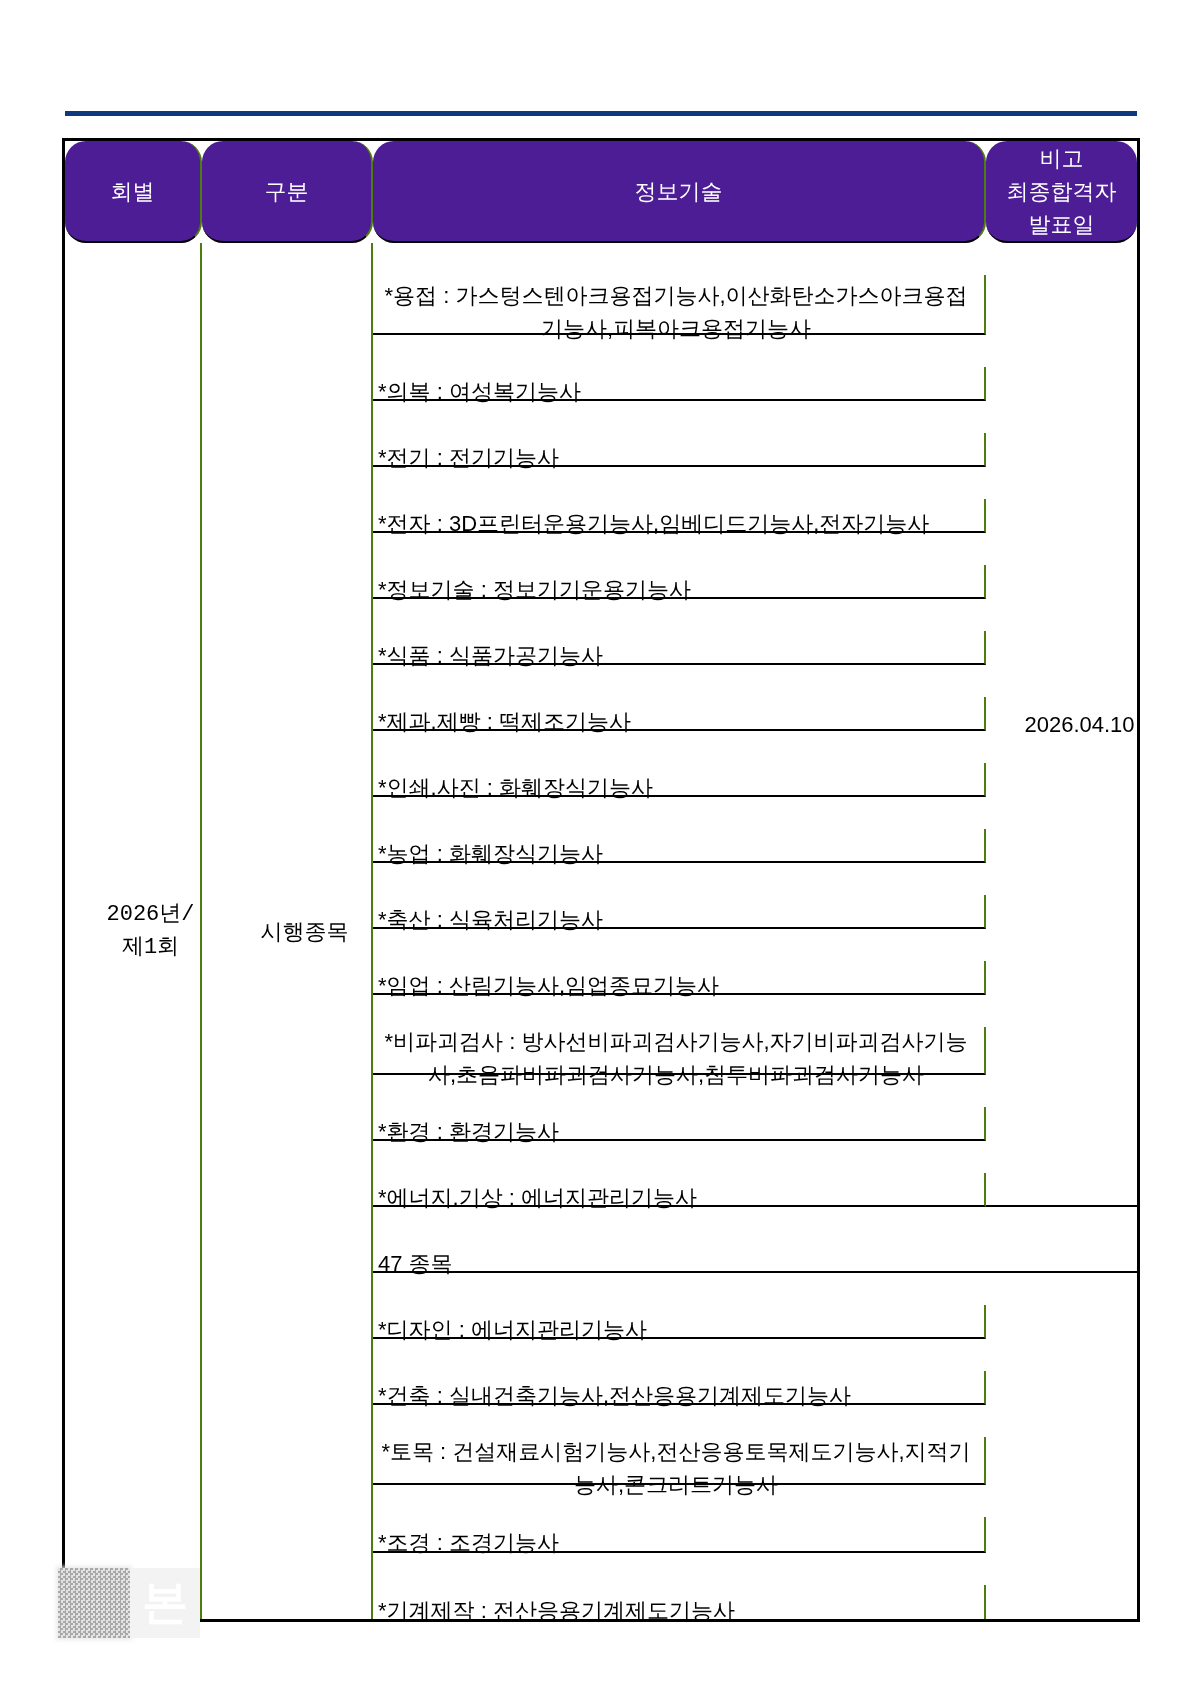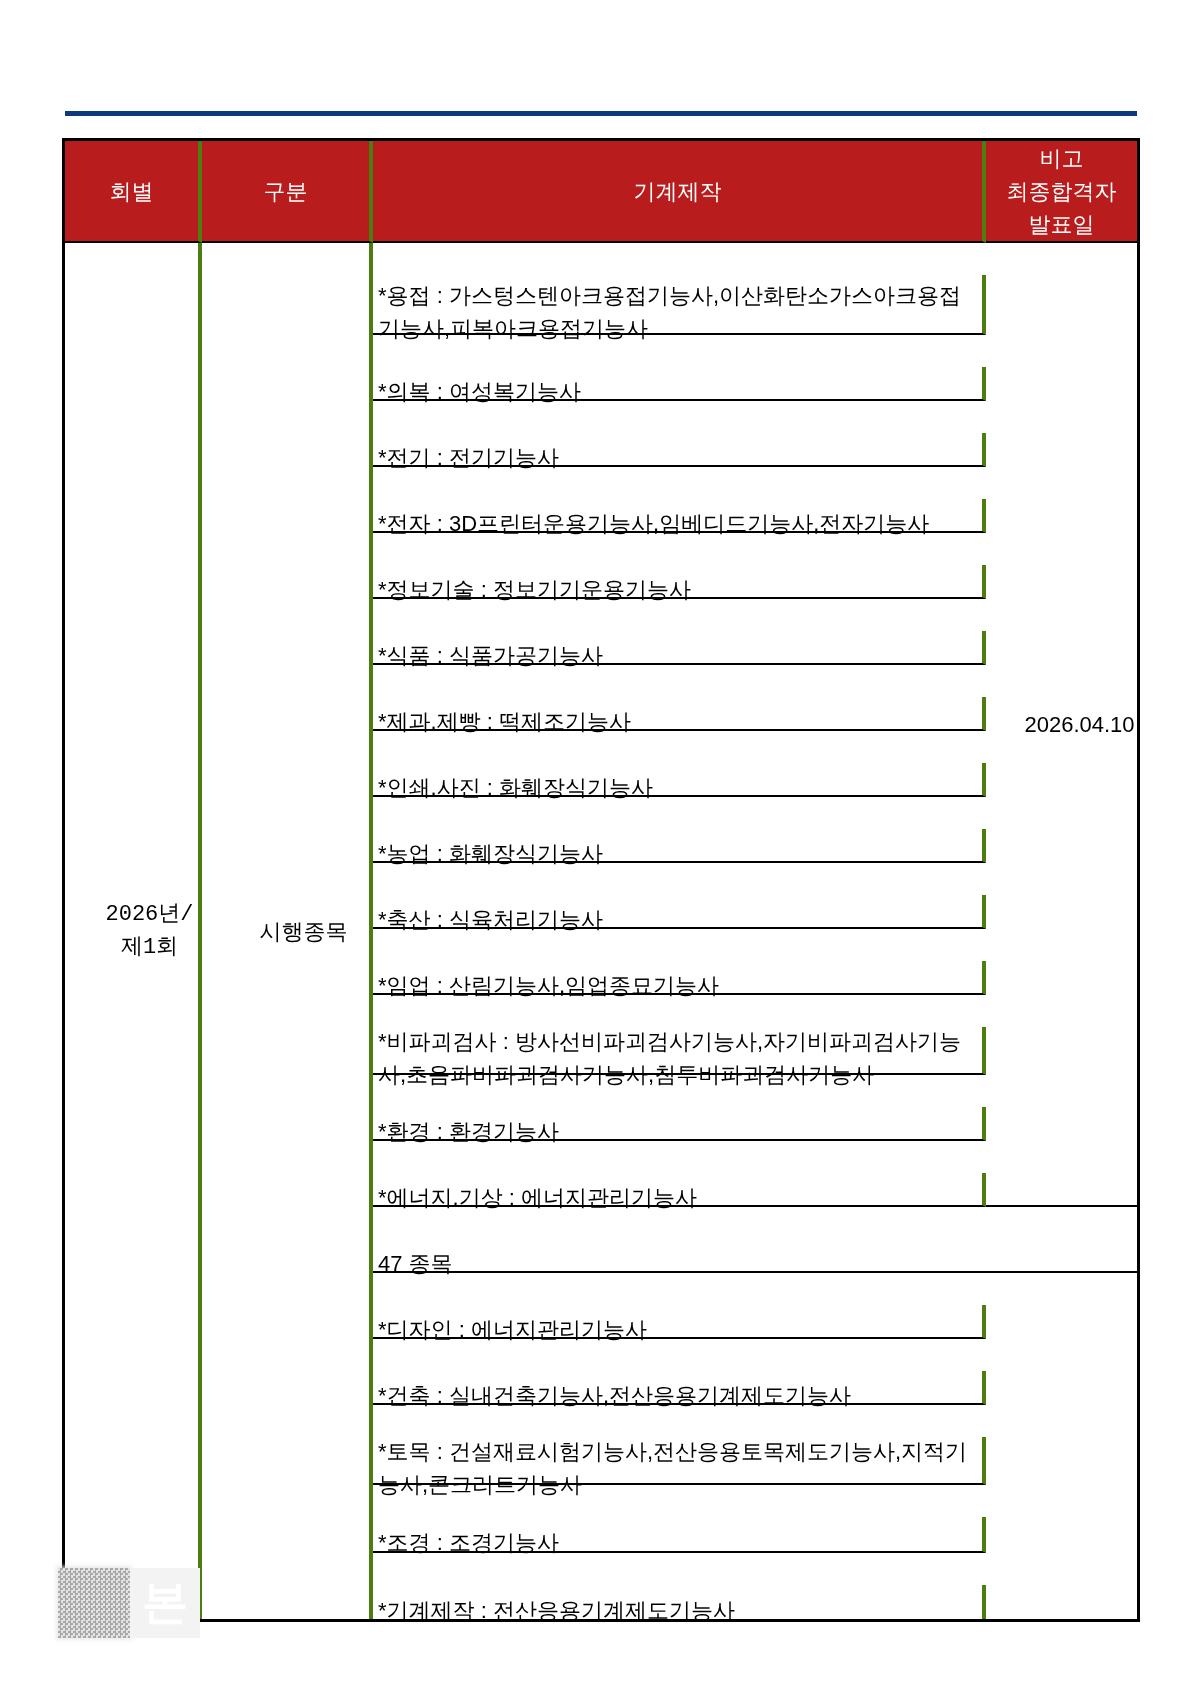--- a/index.html
+++ b/index.html
@@ -12,36 +12,37 @@
   
   .qual-table{
     position:absolute;left:62px;top:138px;
     display:grid;
     grid-template-columns:137px 171px 613px 151px;
     grid-template-rows:102px 92px 66px 66px 66px 66px 66px 66px 66px 66px 66px 66px 80px 66px 66px 66px 66px 66px 80px 68px 66px;
     border:3px solid #000;
     background:#fff;
   }
   .cell{
-    border-right:4px solid #4d7c0f;
+    border-right:2px solid #4d7c0f;
     border-bottom:2px solid #000;
     display:flex;align-items:center;
     font-size:22px;line-height:1.5;
     box-sizing:border-box;
     word-break:break-all;
   }
   .cell.center{justify-content:center;text-align:center;padding-left:36px;}
-  .cell.item{padding:18px 10px 2px 5px;text-align:left;margin-top:32px;}
+  .cell.item{padding:18px 10px 2px 5px;text-align:center;margin-top:32px;}
   .cell.no-r{border-right:none;}
   .cell.no-b{border-bottom:none;}
   .hdr{
-    background:#b91c1c;color:#ffffff;
+    background:#4c1d95;color:#ffffff;
     justify-content:center;text-align:center;
     white-space:pre-line;
     font-size:22px;
+    border-radius:21px;
   }
   .pre{white-space:pre-line;}
 
   
   .c-round{grid-column:1;grid-row:2 / span 20;font-family:Liberation Mono, monospace;}
   .c-cat{grid-column:2;grid-row:2 / span 20;font-family:Liberation Serif, serif;}
   .c-date1{grid-column:4;grid-row:2 / span 14;}
   .c-sum{grid-column:3 / span 2;grid-row:16;}
   .c-date2{grid-column:4;grid-row:17 / span 5;}
 
@@ -62,21 +63,21 @@
 <body>
 
 <div class="page">
 
   <div class="top-strip"></div>
 
   <div class="qual-table">
 
     <div class="cell hdr">회별</div>
     <div class="cell hdr">구분</div>
-    <div class="cell hdr">기계제작</div>
+    <div class="cell hdr">정보기술</div>
     <div class="cell hdr no-r">비고
 최종합격자
 발표일</div>
 
     <div class="cell center pre no-b c-round">2026년/
 제1회</div>
     <div class="cell center no-b c-cat">시행종목</div>
 
     <div class="cell item" style="grid-column:3;grid-row:2">*용접 : 가스텅스텐아크용접기능사,이산화탄소가스아크용접기능사,피복아크용접기능사</div>
     <div class="cell item" style="grid-column:3;grid-row:3">*의복 : 여성복기능사</div>

